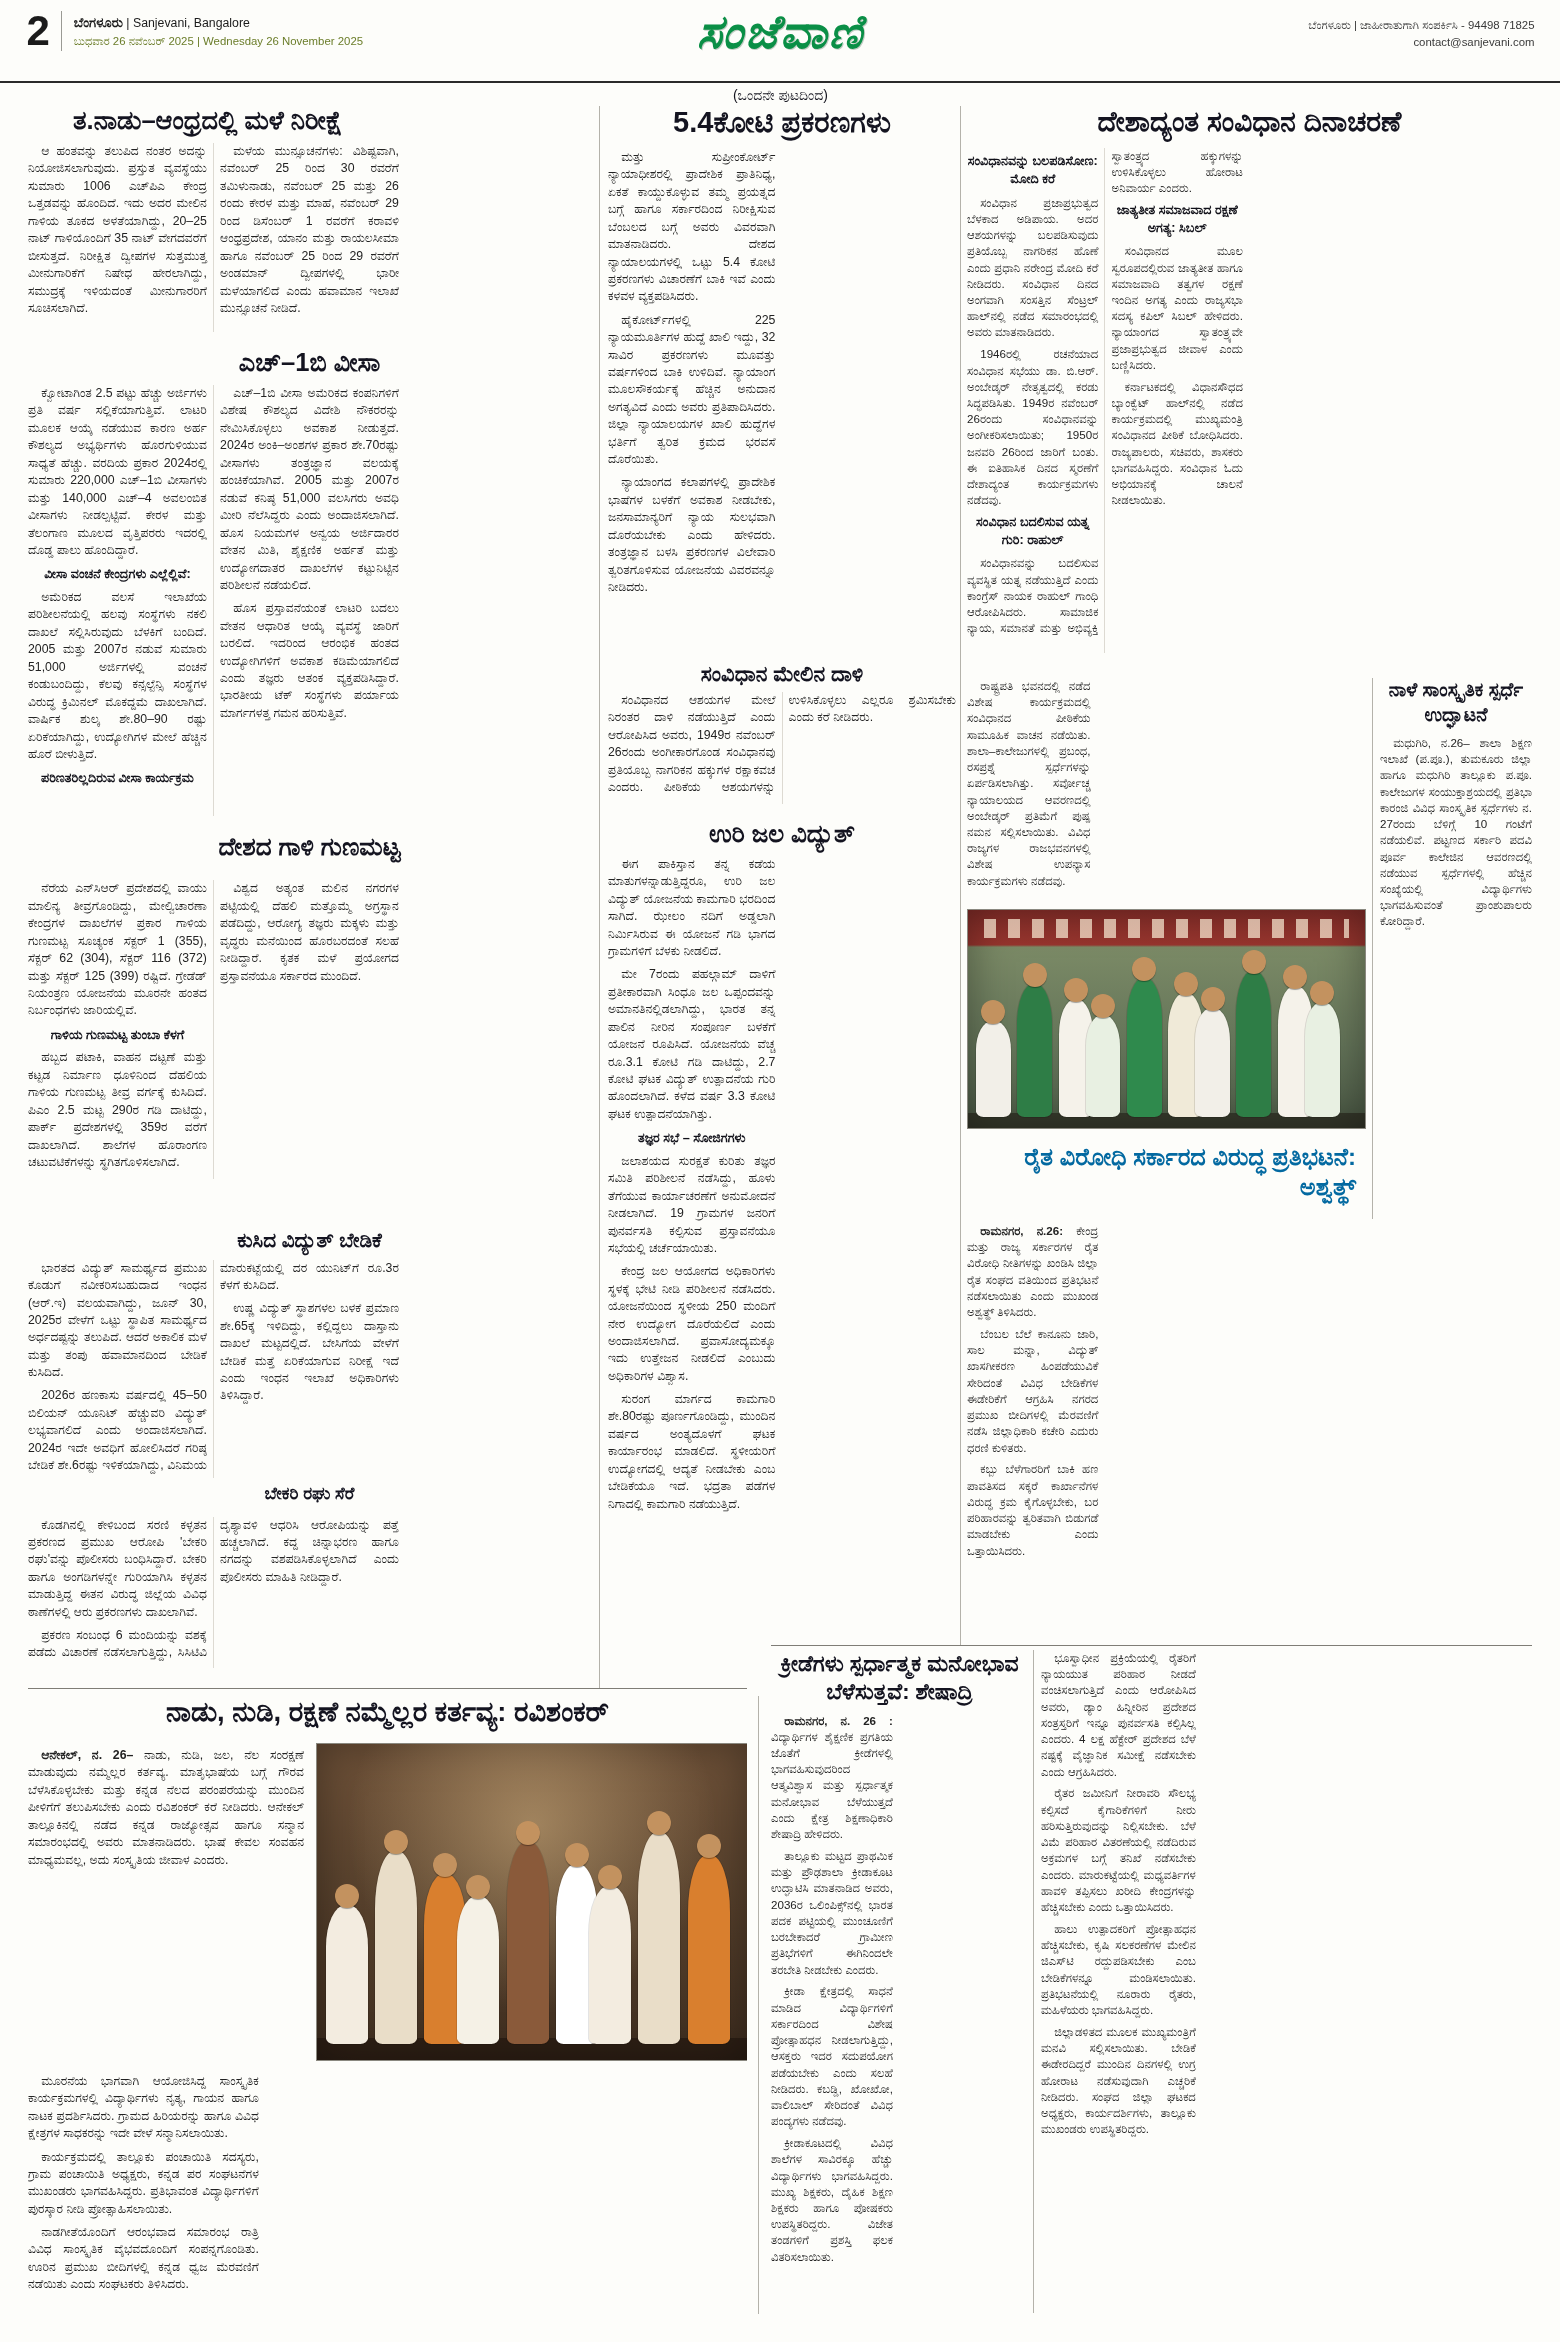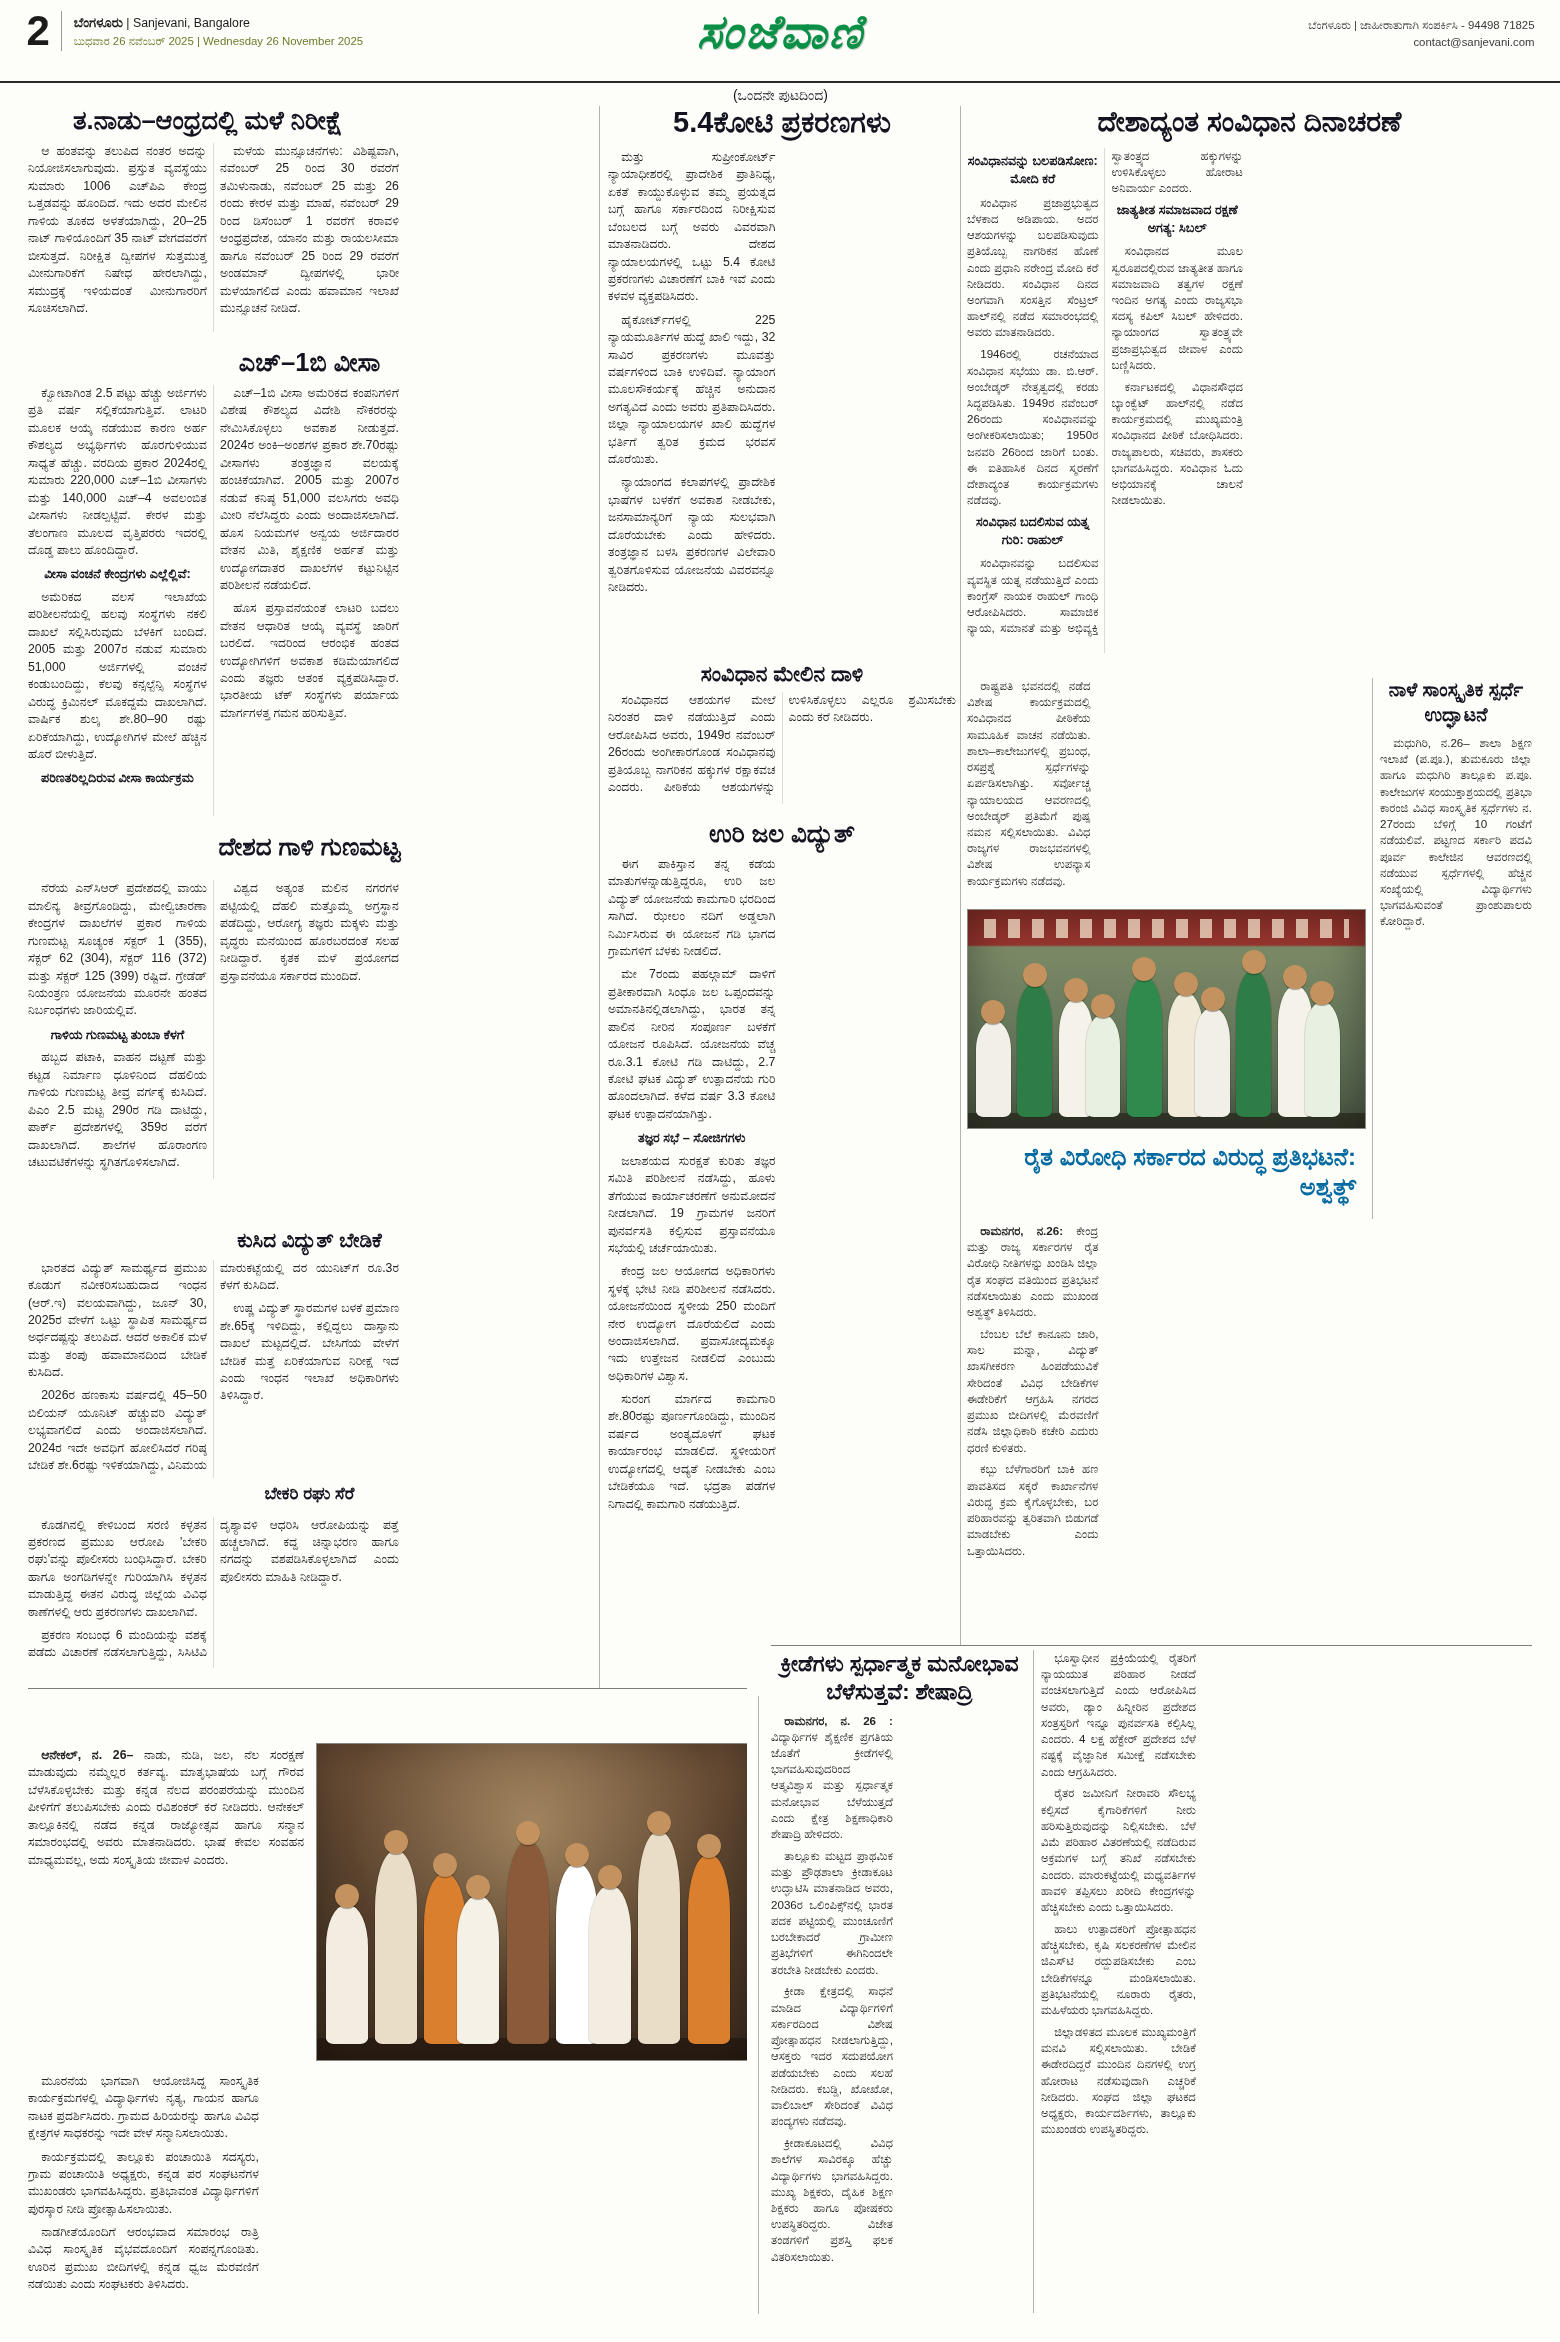--- a/index.html
+++ b/index.html
@@ -102,35 +102,36 @@
       <p>ಹಬ್ಬದ ಪಟಾಕಿ, ವಾಹನ ದಟ್ಟಣೆ ಮತ್ತು ಕಟ್ಟಡ ನಿರ್ಮಾಣ ಧೂಳಿನಿಂದ ದೆಹಲಿಯ ಗಾಳಿಯ ಗುಣಮಟ್ಟ ತೀವ್ರ ವರ್ಗಕ್ಕೆ ಕುಸಿದಿದೆ. ಪಿಎಂ 2.5 ಮಟ್ಟ 290ರ ಗಡಿ ದಾಟಿದ್ದು, ಪಾರ್ಕ್ ಪ್ರದೇಶಗಳಲ್ಲಿ 359ರ ವರೆಗೆ ದಾಖಲಾಗಿದೆ. ಶಾಲೆಗಳ ಹೊರಾಂಗಣ ಚಟುವಟಿಕೆಗಳನ್ನು ಸ್ಥಗಿತಗೊಳಿಸಲಾಗಿದೆ.</p>
       <p>ವಿಶ್ವದ ಅತ್ಯಂತ ಮಲಿನ ನಗರಗಳ ಪಟ್ಟಿಯಲ್ಲಿ ದೆಹಲಿ ಮತ್ತೊಮ್ಮೆ ಅಗ್ರಸ್ಥಾನ ಪಡೆದಿದ್ದು, ಆರೋಗ್ಯ ತಜ್ಞರು ಮಕ್ಕಳು ಮತ್ತು ವೃದ್ಧರು ಮನೆಯಿಂದ ಹೊರಬರದಂತೆ ಸಲಹೆ ನೀಡಿದ್ದಾರೆ. ಕೃತಕ ಮಳೆ ಪ್ರಯೋಗದ ಪ್ರಸ್ತಾವನೆಯೂ ಸರ್ಕಾರದ ಮುಂದಿದೆ.</p>
     </div>
   </article>
 
   <article class="blk" style="left:28px;top:1185px;width:563px;height:293px;">
     <h2 class="h1 center" style="font-size:20px;margin-bottom:7.6px;margin-top:44px;">ಕುಸಿದ ವಿದ್ಯುತ್ ಬೇಡಿಕೆ</h2>
     <div class="body" style="column-count:3;height:248px;">
       <p>ಭಾರತದ ವಿದ್ಯುತ್ ಸಾಮರ್ಥ್ಯದ ಪ್ರಮುಖ ಕೊಡುಗೆ ನವೀಕರಿಸಬಹುದಾದ ಇಂಧನ (ಆರ್.ಇ) ವಲಯವಾಗಿದ್ದು, ಜೂನ್ 30, 2025ರ ವೇಳೆಗೆ ಒಟ್ಟು ಸ್ಥಾಪಿತ ಸಾಮರ್ಥ್ಯದ ಅರ್ಧದಷ್ಟನ್ನು ತಲುಪಿದೆ. ಆದರೆ ಅಕಾಲಿಕ ಮಳೆ ಮತ್ತು ತಂಪು ಹವಾಮಾನದಿಂದ ಬೇಡಿಕೆ ಕುಸಿದಿದೆ.</p>
       <p>2026ರ ಹಣಕಾಸು ವರ್ಷದಲ್ಲಿ 45–50 ಬಿಲಿಯನ್ ಯೂನಿಟ್ ಹೆಚ್ಚುವರಿ ವಿದ್ಯುತ್ ಲಭ್ಯವಾಗಲಿದೆ ಎಂದು ಅಂದಾಜಿಸಲಾಗಿದೆ. 2024ರ ಇದೇ ಅವಧಿಗೆ ಹೋಲಿಸಿದರೆ ಗರಿಷ್ಠ ಬೇಡಿಕೆ ಶೇ.6ರಷ್ಟು ಇಳಿಕೆಯಾಗಿದ್ದು, ವಿನಿಮಯ ಮಾರುಕಟ್ಟೆಯಲ್ಲಿ ದರ ಯುನಿಟ್‌ಗೆ ರೂ.3ರ ಕೆಳಗೆ ಕುಸಿದಿದೆ.</p>
-      <p>ಉಷ್ಣ ವಿದ್ಯುತ್ ಸ್ಥಾರಮಗಳ ಬಳಕೆ ಪ್ರಮಾಣ ಶೇ.65ಕ್ಕೆ ಇಳಿದಿದ್ದು, ಕಲ್ಲಿದ್ದಲು ದಾಸ್ತಾನು ದಾಖಲೆ ಮಟ್ಟದಲ್ಲಿದೆ. ಬೇಸಿಗೆಯ ವೇಳೆಗೆ ಬೇಡಿಕೆ ಮತ್ತೆ ಏರಿಕೆಯಾಗುವ ನಿರೀಕ್ಷೆ ಇದೆ ಎಂದು ಇಂಧನ ಇಲಾಖೆ ಅಧಿಕಾರಿಗಳು ತಿಳಿಸಿದ್ದಾರೆ.</p>
+      <p>ಉಷ್ಣ ವಿದ್ಯುತ್ ಸ್ಥಾಶಗಳಲ ಬಳಕೆ ಪ್ರಮಾಣ ಶೇ.65ಕ್ಕೆ ಇಳಿದಿದ್ದು, ಕಲ್ಲಿದ್ದಲು ದಾಸ್ತಾನು ದಾಖಲೆ ಮಟ್ಟದಲ್ಲಿದೆ. ಬೇಸಿಗೆಯ ವೇಳೆಗೆ ಬೇಡಿಕೆ ಮತ್ತೆ ಏರಿಕೆಯಾಗುವ ನಿರೀಕ್ಷೆ ಇದೆ ಎಂದು ಇಂಧನ ಇಲಾಖೆ ಅಧಿಕಾರಿಗಳು ತಿಳಿಸಿದ್ದಾರೆ.</p>
     </div>
   </article>
 
   <article class="blk" style="left:28px;top:1484px;width:563px;height:203px;">
     <h2 class="h1 center" style="font-size:17px;margin-bottom:13px;">ಬೇಕರಿ ರಘು ಸೆರೆ</h2>
     <div class="body" style="column-count:3;height:151px;">
       <p>ಕೊಡಗಿನಲ್ಲಿ ಕೇಳಿಬಂದ ಸರಣಿ ಕಳ್ಳತನ ಪ್ರಕರಣದ ಪ್ರಮುಖ ಆರೋಪಿ 'ಬೇಕರಿ ರಘು'ವನ್ನು ಪೊಲೀಸರು ಬಂಧಿಸಿದ್ದಾರೆ. ಬೇಕರಿ ಹಾಗೂ ಅಂಗಡಿಗಳನ್ನೇ ಗುರಿಯಾಗಿಸಿ ಕಳ್ಳತನ ಮಾಡುತ್ತಿದ್ದ ಈತನ ವಿರುದ್ಧ ಜಿಲ್ಲೆಯ ವಿವಿಧ ಠಾಣೆಗಳಲ್ಲಿ ಆರು ಪ್ರಕರಣಗಳು ದಾಖಲಾಗಿವೆ.</p>
       <p>ಪ್ರಕರಣ ಸಂಬಂಧ 6 ಮಂದಿಯನ್ನು ವಶಕ್ಕೆ ಪಡೆದು ವಿಚಾರಣೆ ನಡೆಸಲಾಗುತ್ತಿದ್ದು, ಸಿಸಿಟಿವಿ ದೃಶ್ಯಾವಳಿ ಆಧರಿಸಿ ಆರೋಪಿಯನ್ನು ಪತ್ತೆ ಹಚ್ಚಲಾಗಿದೆ. ಕದ್ದ ಚಿನ್ನಾಭರಣ ಹಾಗೂ ನಗದನ್ನು ವಶಪಡಿಸಿಕೊಳ್ಳಲಾಗಿದೆ ಎಂದು ಪೊಲೀಸರು ಮಾಹಿತಿ ನೀಡಿದ್ದಾರೆ.</p>
     </div>
   </article>
 
   <div class="hrule" style="left:28px;top:1688px;width:719px;"></div>
 
   <article class="blk" style="left:28px;top:1696px;width:719px;height:618px;">
+    <h2 class="h1 center" style="font-size:27.4px;margin-bottom:5.7px;">ನಾಡು, ನುಡಿ, ರಕ್ಷಣೆ ನಮ್ಮೆಲ್ಲರ ಕರ್ತವ್ಯ: ರವಿಶಂಕರ್</h2>
     <div class="body" style="position:absolute;left:0;top:51px;width:276px;height:314px;column-count:1;">
       <p><b class="dl">ಆನೇಕಲ್, ನ. 26–</b> <span>ನಾಡು, ನುಡಿ, ಜಲ, ನೆಲ ಸಂರಕ್ಷಣೆ ಮಾಡುವುದು ನಮ್ಮೆಲ್ಲರ ಕರ್ತವ್ಯ. ಮಾತೃಭಾಷೆಯ ಬಗ್ಗೆ ಗೌರವ ಬೆಳೆಸಿಕೊಳ್ಳಬೇಕು ಮತ್ತು ಕನ್ನಡ ನೆಲದ ಪರಂಪರೆಯನ್ನು ಮುಂದಿನ ಪೀಳಿಗೆಗೆ ತಲುಪಿಸಬೇಕು ಎಂದು ರವಿಶಂಕರ್ ಕರೆ ನೀಡಿದರು. ಆನೇಕಲ್ ತಾಲ್ಲೂಕಿನಲ್ಲಿ ನಡೆದ ಕನ್ನಡ ರಾಜ್ಯೋತ್ಸವ ಹಾಗೂ ಸನ್ಮಾನ ಸಮಾರಂಭದಲ್ಲಿ ಅವರು ಮಾತನಾಡಿದರು. ಭಾಷೆ ಕೇವಲ ಸಂವಹನ ಮಾಧ್ಯಮವಲ್ಲ, ಅದು ಸಂಸ್ಕೃತಿಯ ಜೀವಾಳ ಎಂದರು.</span></p>
     </div>
     <div class="photo warm" style="position:absolute;left:288px;top:47px;width:432px;height:318px;">
         <i class="person" style="left: 2%; width: 9.77778%; height: 44%; background: rgb(243, 236, 224); z-index: 5;"></i>
         <i class="person" style="left: 13.4222%; width: 9.77778%; height: 61%; background: rgb(233, 221, 200); z-index: 6;"></i>
         <i class="person" style="left: 24.8444%; width: 9.77778%; height: 54%; background: rgb(217, 127, 46); z-index: 7;"></i>
         <i class="person" style="left: 32.6667%; width: 9.77778%; height: 47%; background: rgb(245, 241, 230); z-index: 8;"></i>
         <i class="person" style="left: 44.0889%; width: 9.77778%; height: 64%; background: rgb(138, 90, 58); z-index: 5;"></i>
         <i class="person" style="left: 55.5111%; width: 9.77778%; height: 57%; background: rgb(255, 255, 255); z-index: 6;"></i>

